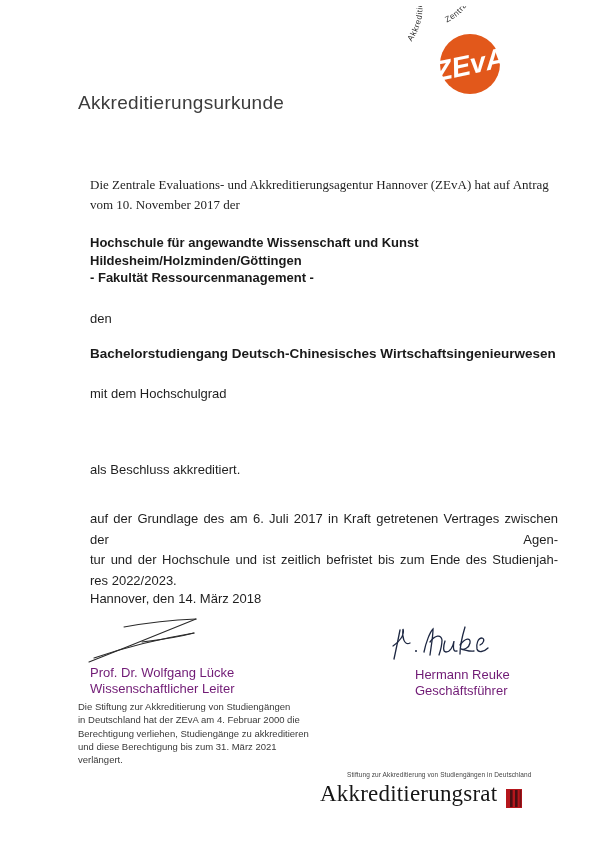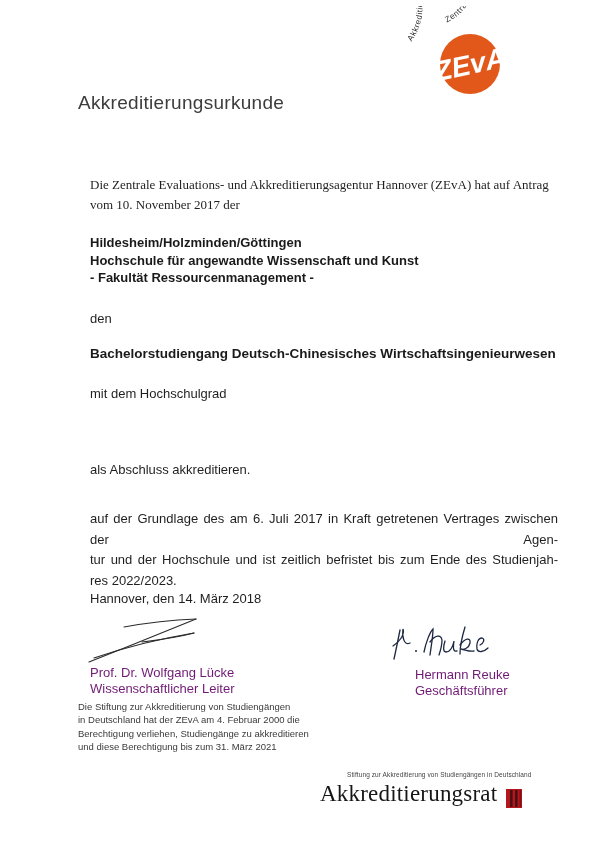--- a/index.html
+++ b/index.html
@@ -57,33 +57,33 @@
   </div>
 
   <div class="abs doc-title">Akkreditierungsurkunde</div>
 
   <div class="abs body-text intro">
     <div>Die Zentrale Evaluations- und Akkreditierungsagentur Hannover (ZEvA) hat auf Antrag</div>
     <div>vom 10. November 2017 der</div>
   </div>
 
   <div class="abs inst">
+    <div>Hochschule für angewandte Wissenschaft und Kunst</div>
     <div>Hildesheim/Holzminden/Göttingen</div>
-    <div>Hochschule für angewandte Wissenschaft und Kunst</div>
     <div>- Fakultät Ressourcenmanagement -</div>
   </div>
 
   <div class="abs body-text article">den</div>
 
   <div class="abs program">Bachelorstudiengang Deutsch-Chinesisches Wirtschaftsingenieurwesen</div>
 
   <div class="abs body-text degree-intro">mit dem Hochschulgrad</div>
 
 
-  <div class="abs body-text accr-note">als Abschluss akkreditieren.</div>
+  <div class="abs body-text accr-note">als Beschluss akkreditiert.</div>
 
   <div class="abs body-text decision">
     <div class="jline">auf der Grundlage des am 6. Juli 2017 in Kraft getretenen Vertrages zwischen der Agen-</div>
     <div class="jline">tur und der Hochschule und ist zeitlich befristet bis zum Ende des Studienjah-</div>
     <div>res 2022/2023.</div>
   </div>
 
   <div class="abs body-text place-date">Hannover, den 14. März 2018</div>
 
   <div class="abs" style="left:84px;top:616px;width:136px;height:50px;">
@@ -119,20 +119,21 @@
   <div class="abs sig-name" style="left:415px;top:667px;">
     <div>Hermann Reuke</div>
     <div>Geschäftsführer</div>
   </div>
 
   <div class="abs footer-note">
     <div>Die Stiftung zur Akkreditierung von Studiengängen</div>
     <div>in Deutschland hat der ZEvA am 4. Februar 2000 die</div>
     <div>Berechtigung verliehen, Studiengänge zu akkreditieren</div>
     <div>und diese Berechtigung bis zum 31. März 2021</div>
+    <div>verlängert.</div>
   </div>
 
   <div class="abs council-tagline">Stiftung zur Akkreditierung von Studiengängen in Deutschland</div>
   <div class="abs council-name">Akkreditierungsrat</div>
   <div class="abs" style="left:506px;top:789px;width:16px;height:19px;">
     <svg width="16" height="19" viewBox="0 0 16 19">
       <rect x="0" y="0" width="16" height="19" fill="#b5161c"></rect>
       <rect x="4" y="1" width="2.6" height="17" fill="#4a1013"></rect>
       <rect x="9" y="1" width="2.6" height="17" fill="#4a1013"></rect>
       <rect x="13.6" y="1" width="1.6" height="17" fill="#7a1216"></rect>

